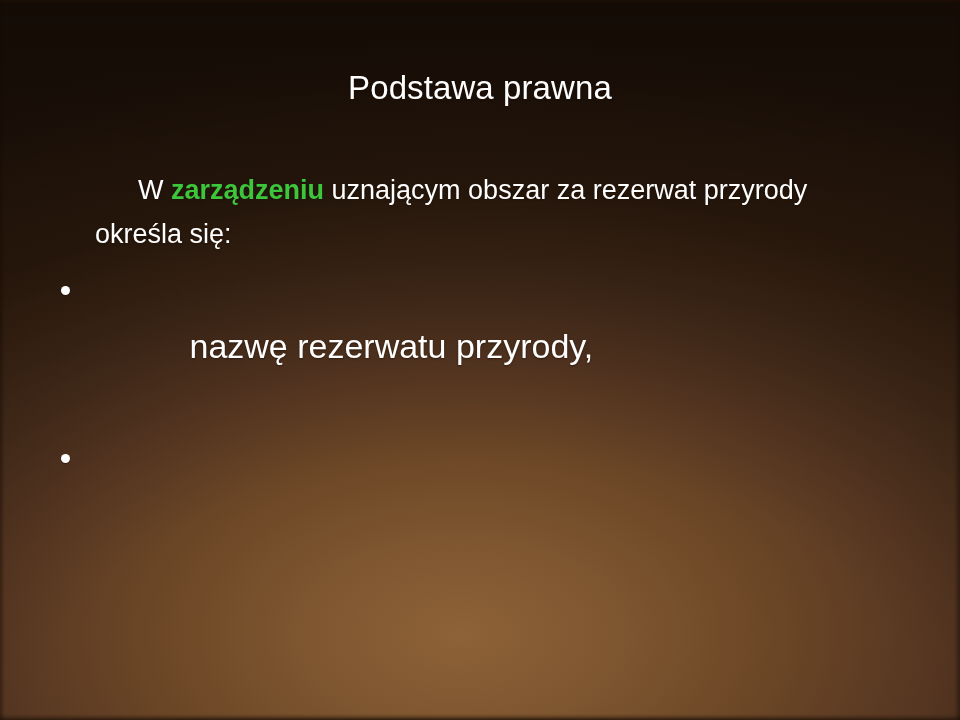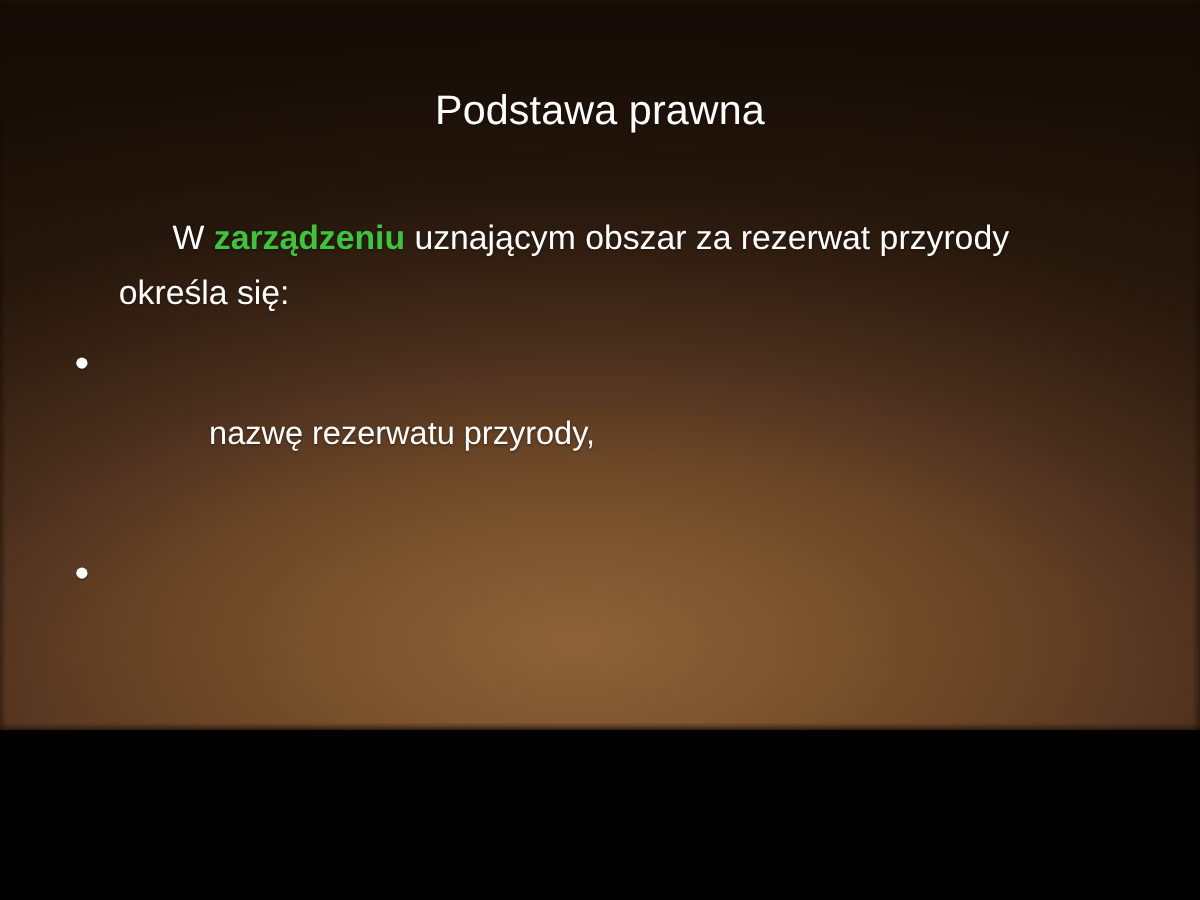--- a/index.html
+++ b/index.html
@@ -5,21 +5,21 @@
 <style>
   html, body {
     margin: 0;
     padding: 0;
     background: #000;
   }
 
   #slide {
     position: relative;
     width: 960px;
-    height: 584px;
+    height: 720px;
     overflow: hidden;
     font-family: "Liberation Sans", "DejaVu Sans", sans-serif;
     
     background-color: #53331b;
     -webkit-font-smoothing: antialiased;
   }
 
   
   #slide .bg-radial {
     position: absolute;
@@ -129,21 +129,21 @@
 
   .bullet-list {
     list-style: none;
     margin: 0;
     padding: 0;
   }
 
   .bullet-item {
     position: relative;
     color: #ffffff;
-    font-size: 26px;
+    font-size: 34px;
     font-weight: 400;
     line-height: 56px;
     padding-left: 43px;
     white-space: pre;
     text-shadow: 0 1px 2px rgba(30,14,4,0.55);
   }
 
   .bullet-item .dot {
     position: absolute;
     left: 9px;

